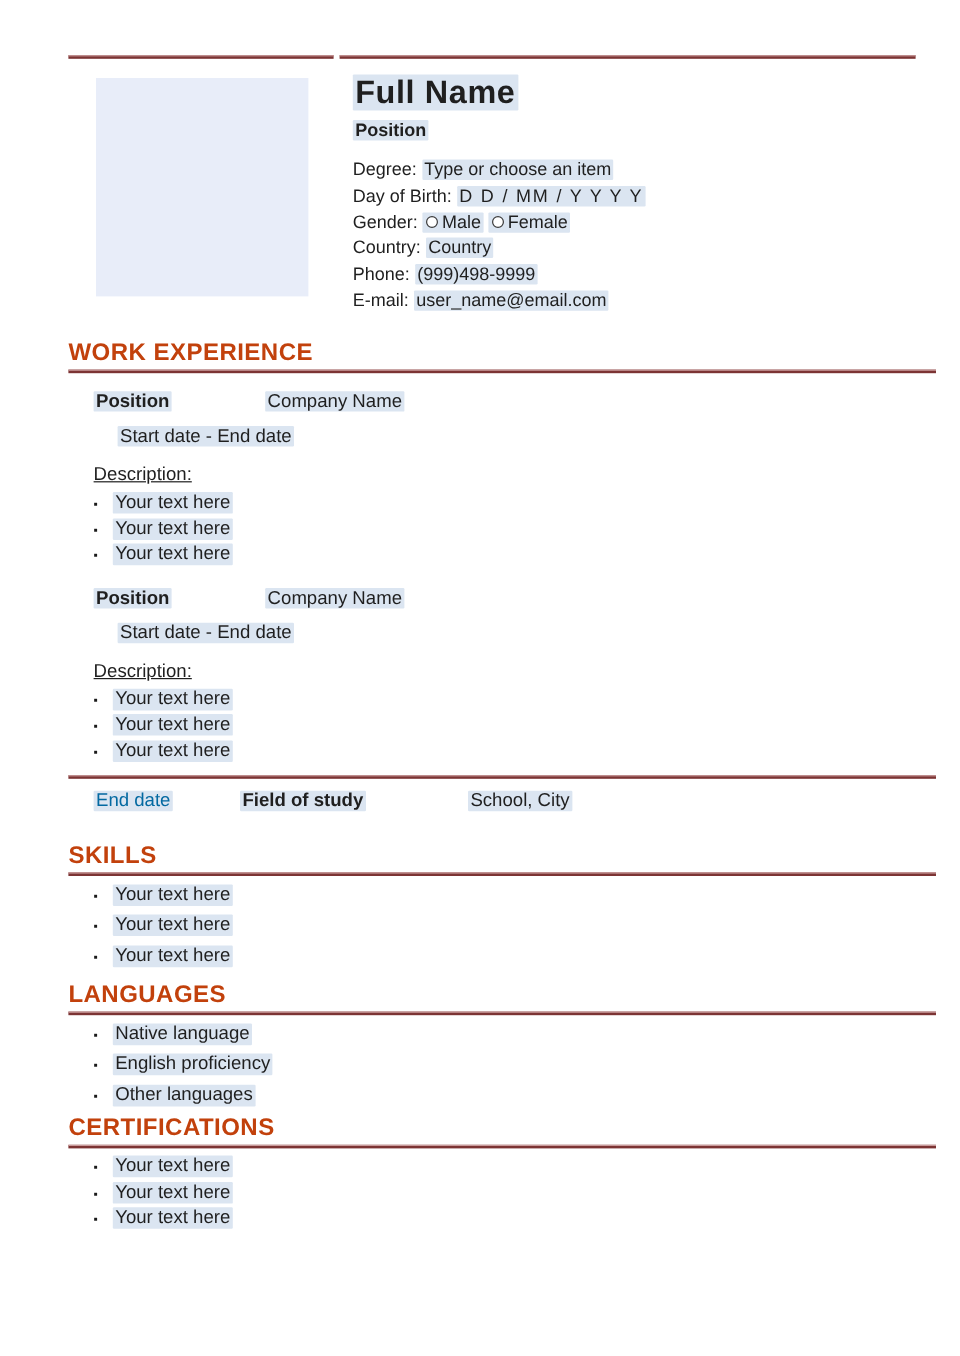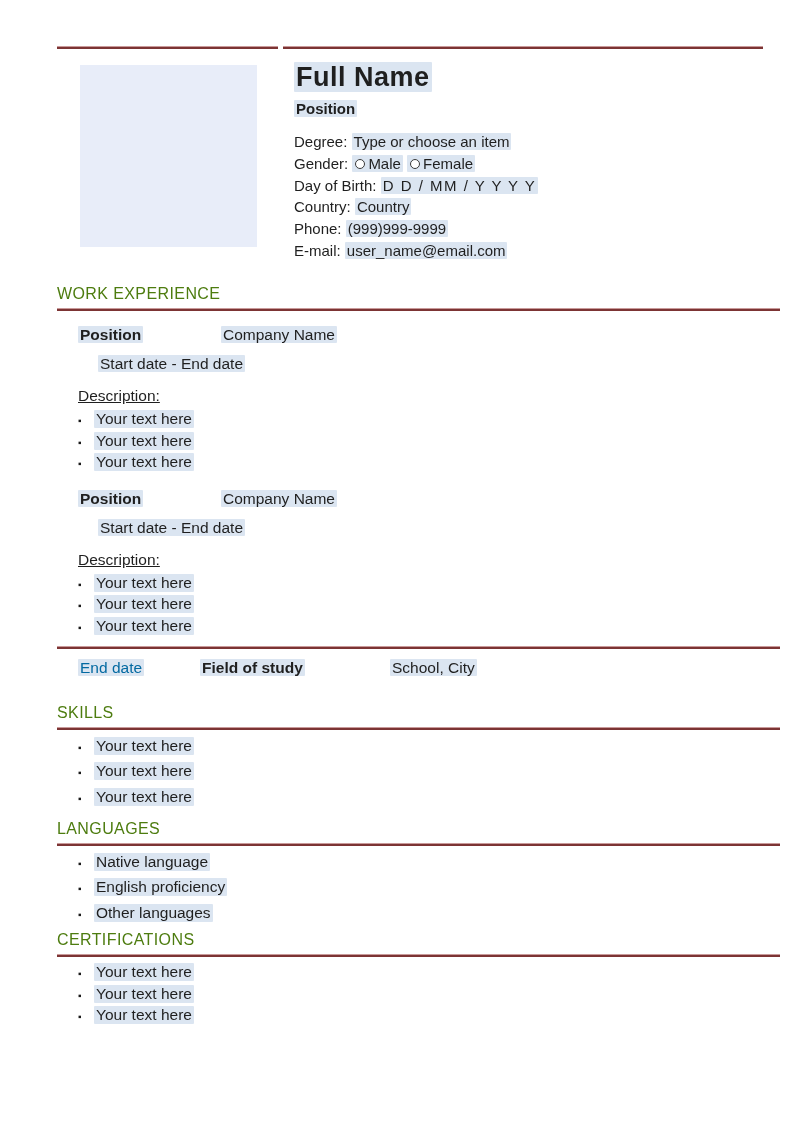--- a/index.html
+++ b/index.html
@@ -24,21 +24,21 @@
   .field-row{height:21.8px;line-height:21.8px;white-space:nowrap;}
   .hl{background:#dbe5f1;padding:0 2px;border-radius:1px;}
   .radio{
     display:inline-block;width:8px;height:8px;border:1.5px solid #3a3a3a;
     border-radius:50%;background:#fff;vertical-align:middle;margin:0 3px 2px 1px;
   }
   .wide{letter-spacing:1.5px;}
 
   
   .section{left:57px;width:723px;}
-  .sec-title{font-size:16px;font-weight:normal;letter-spacing:.4px;line-height:24px;color:#4d7c0f;}
+  .sec-title{font-size:20px;font-weight:bold;letter-spacing:.4px;line-height:24px;color:#c2410c;}
   .sec-rule{margin-top:2px;}
   .indent{padding-left:21px;}
 
   .entry-line1{margin-top:15px;font-size:15.5px;height:18px;}
   .entry-pos{font-weight:bold;}
   .entry-co{position:absolute;left:143px;}
   .entry-dates{margin-top:11px;font-size:15.5px;height:18px;padding-left:20px;}
   .entry-desc{margin-top:14px;font-size:15.5px;height:18px;text-decoration:underline;}
 
   .blist{margin-top:5px;}
@@ -74,35 +74,35 @@
   <div class="abs" id="header-block">
     <div class="full-name"><span class="hl">Full Name</span></div>
     <div class="pos-title"><span class="hl">Position</span></div>
 
     <div class="fields">
       <div class="field-row">
         <span>Degree:</span>
         <span class="hl">Type or choose an item</span>
       </div>
       <div class="field-row">
+        <span>Day of Birth:</span>
+        <span class="hl wide">D D / MM / Y Y Y Y</span>
+      </div>
+      <div class="field-row">
         <span>Gender:</span>
         <span class="hl"><span class="radio"></span><span>Male</span></span>
         <span class="hl"><span class="radio"></span><span>Female</span></span>
       </div>
       <div class="field-row">
-        <span>Day of Birth:</span>
-        <span class="hl wide">D D / MM / Y Y Y Y</span>
-      </div>
-      <div class="field-row">
         <span>Country:</span>
         <span class="hl">Country</span>
       </div>
       <div class="field-row">
         <span>Phone:</span>
-        <span class="hl">(999)999-9999</span>
+        <span class="hl">(999)498-9999</span>
       </div>
       <div class="field-row">
         <span>E-mail:</span>
         <span class="hl">user_name@email.com</span>
       </div>
     </div>
   </div>
 
   <div class="abs section" id="sec-work">
     <div class="sec-title">WORK EXPERIENCE</div>

